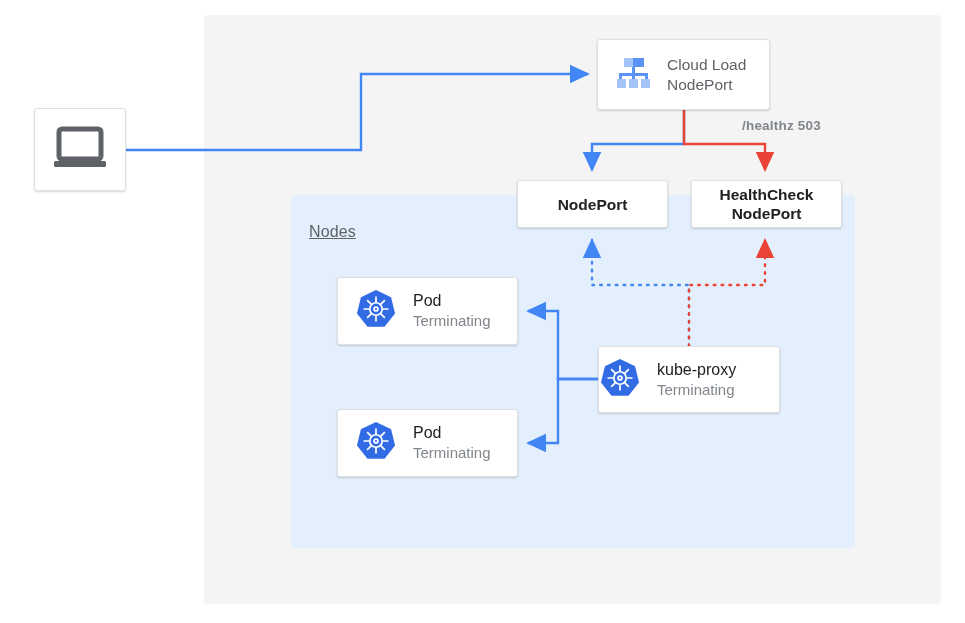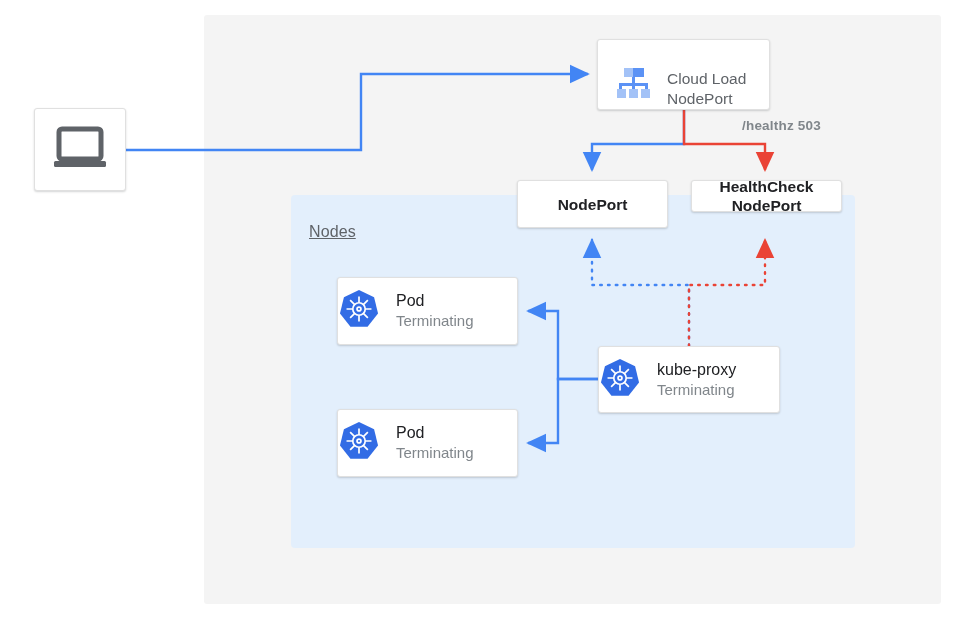--- a/index.html
+++ b/index.html
@@ -13,32 +13,32 @@
                background:#e3effc;border-radius:4px;}
   .nodes-label{position:absolute;left:309px;top:223px;font-size:16px;color:#5f6368;
                letter-spacing:.1px;text-decoration:underline;}
 
   .card{position:absolute;background:#ffffff;border:1px solid #e0e0e0;border-radius:3px;
         box-shadow:0 1px 2px rgba(60,64,67,.22);box-sizing:border-box;}
 
   .laptop-card{left:34px;top:108px;width:92px;height:83px;}
   .laptop-icon{position:absolute;left:50%;top:50%;transform:translate(-50%,-50%);}
 
-  .lb-card{left:597px;top:39px;width:173px;height:71px;display:flex;align-items:flex-end;
+  .lb-card{left:597px;top:39px;width:173px;height:71px;display:flex;align-items:center;
            padding-left:13px;gap:12px;}
   .lb-text{font-size:15.5px;line-height:20px;color:#5f6368;}
 
   .np-card{left:517px;top:180px;width:151px;height:48px;display:flex;align-items:center;
            justify-content:center;}
-  .hc-card{left:691px;top:180px;width:151px;height:32px;display:flex;align-items:center;
+  .hc-card{left:691px;top:180px;width:151px;height:48px;display:flex;align-items:center;
            justify-content:center;}
   .np-text{font-size:15.5px;font-weight:bold;color:#202124;text-align:center;line-height:19px;}
 
   .pod-card{left:337px;width:181px;height:68px;display:flex;align-items:center;
-            gap:16px;}
+            padding-left:17px;gap:16px;}
   .pod1{top:277px;}
   .pod2{top:409px;}
   .kp-card{left:598px;top:346px;width:182px;height:67px;display:flex;align-items:center;
            gap:16px;}
   .ttl{font-size:16px;color:#202124;line-height:20px;}
   .sub{font-size:15px;color:#80868b;line-height:20px;}
 
   .healthz{position:absolute;left:694px;top:118px;font-size:13.5px;font-weight:bold;
            color:#80868b;letter-spacing:.2px;margin-left:48px;}
 

